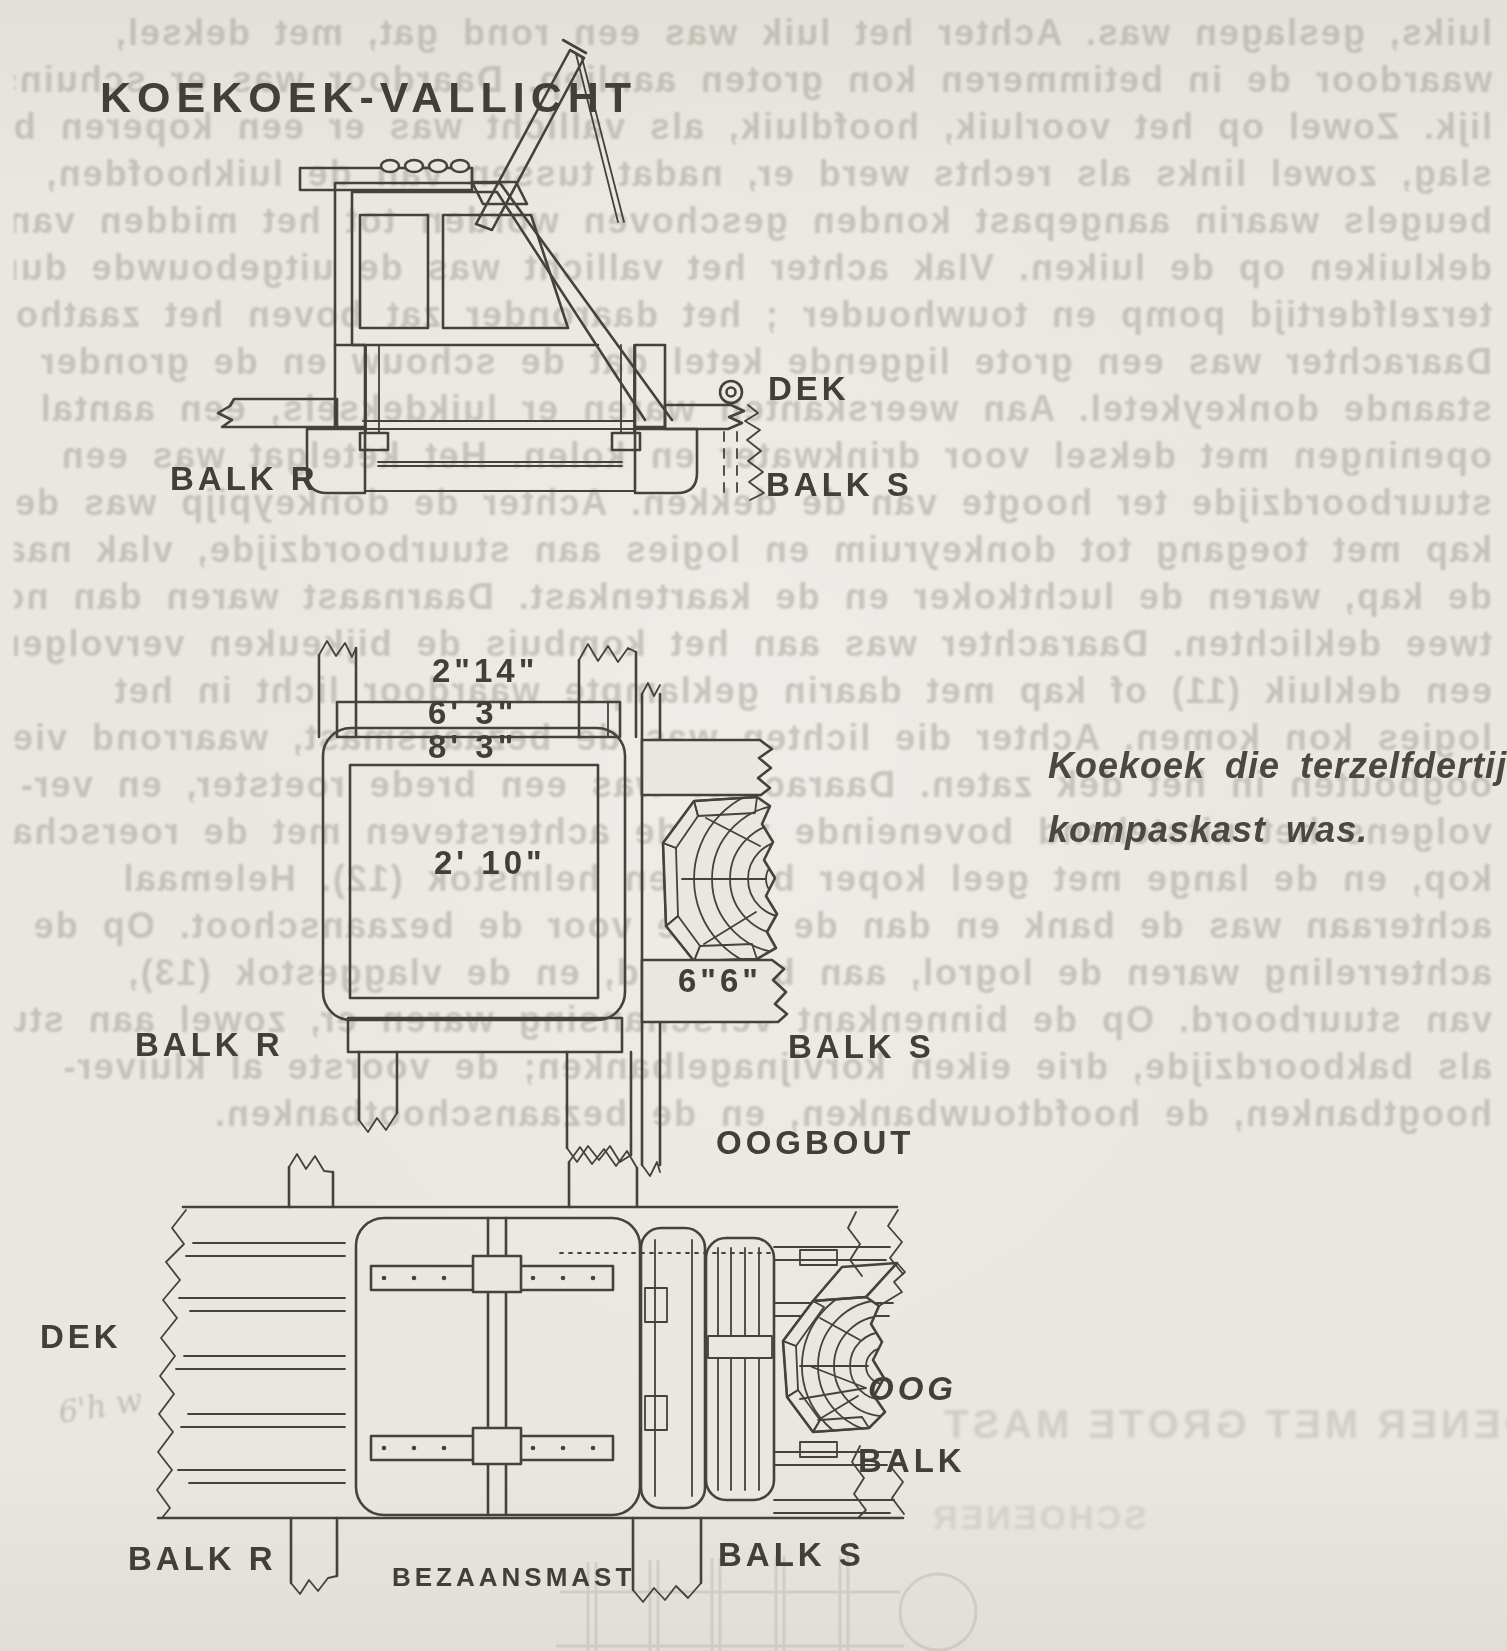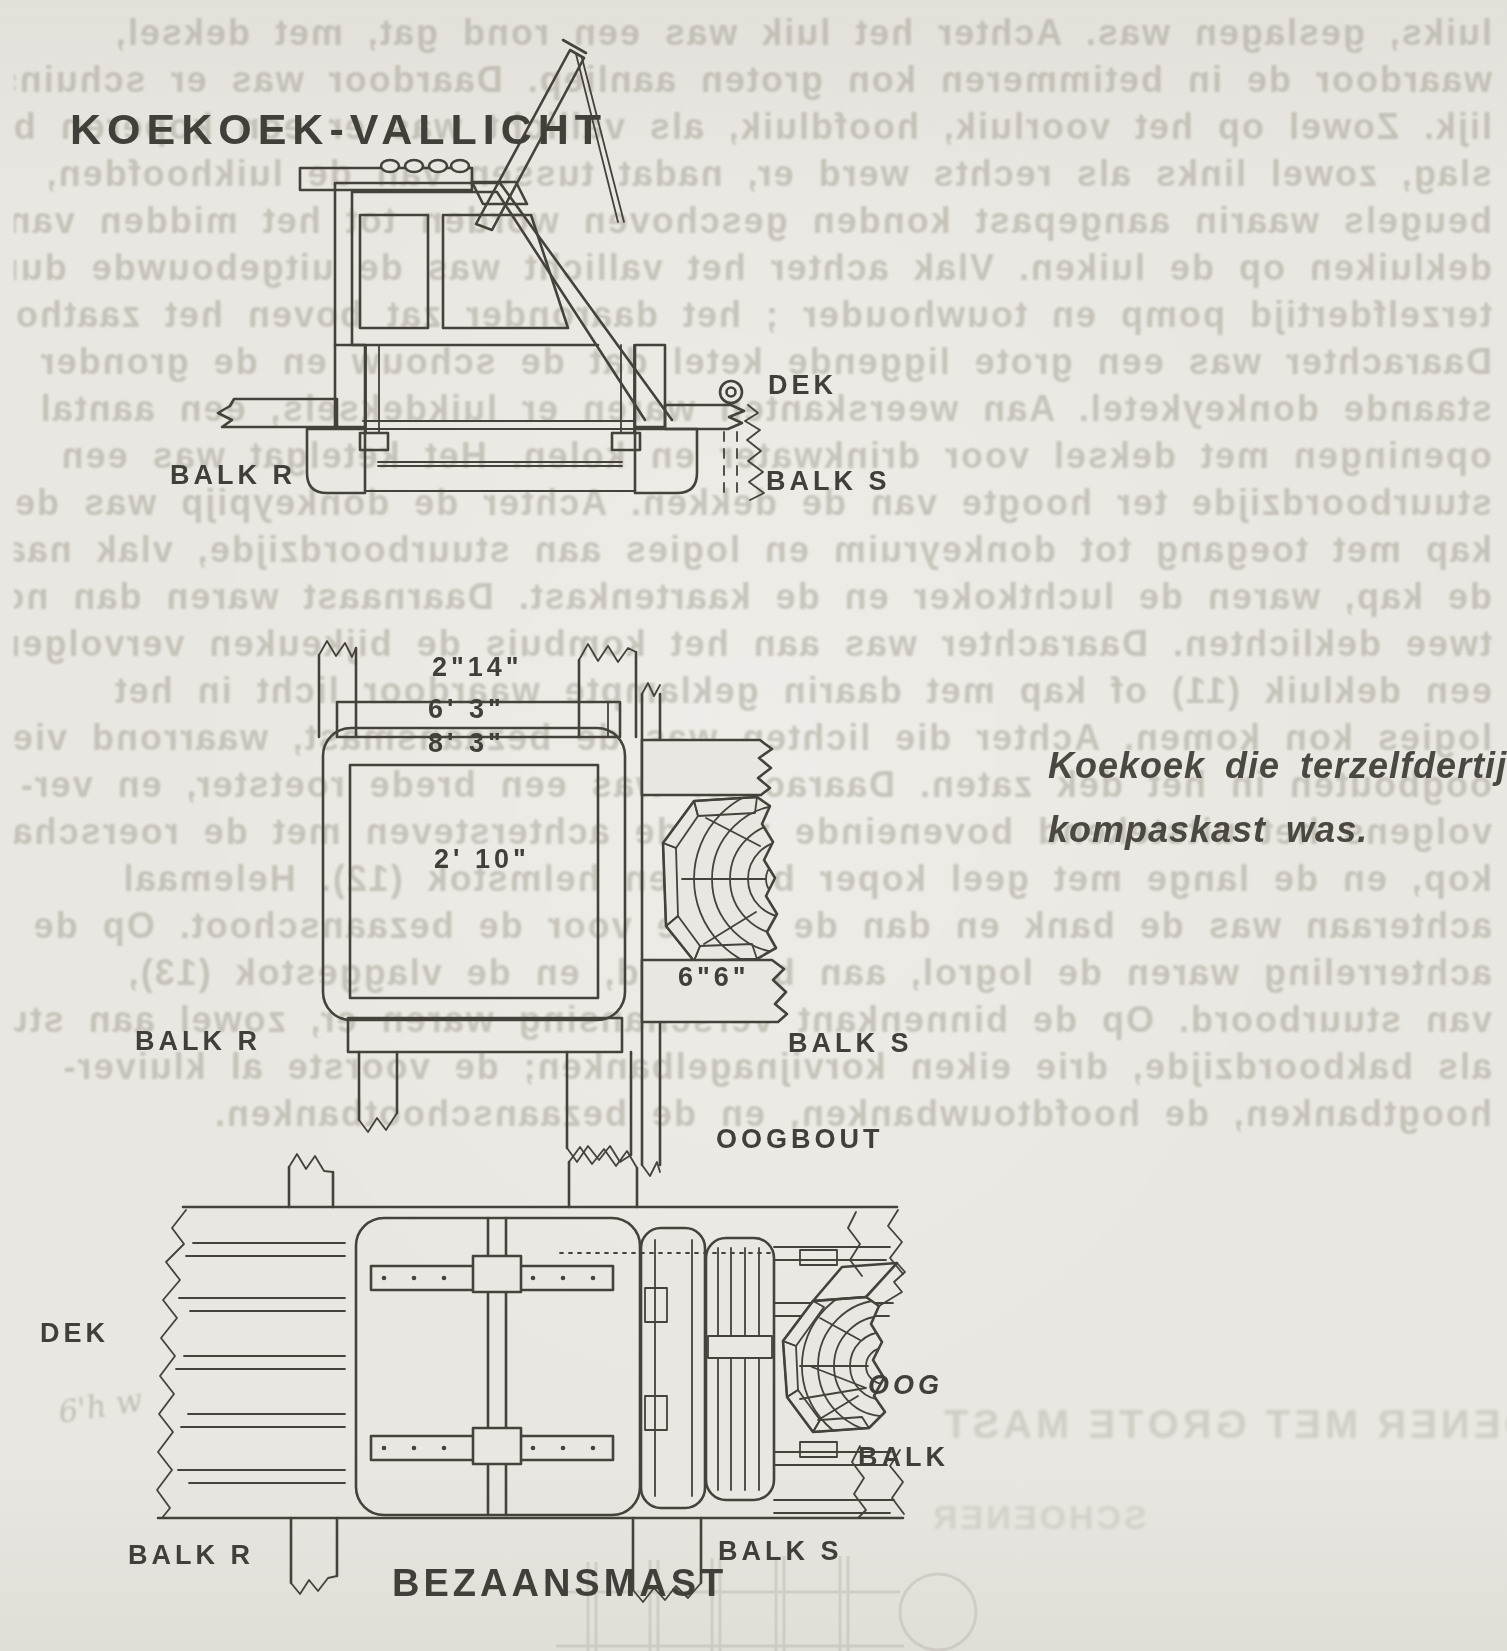--- a/index.html
+++ b/index.html
@@ -34,24 +34,24 @@
   }
   .ghost-art{position:absolute;left:0;top:0;}
   
   .art{position:absolute;left:0;top:0;}
   .ln{stroke:#44423b;fill:none;stroke-width:2.6;stroke-linecap:round;stroke-linejoin:round;}
   .thin{stroke-width:1.8;}
   .paperfill{fill:#e9e7e1;}
   
   .label{
     position:absolute;color:#413f39;font-weight:600;
-    font-size:27px;letter-spacing:4px;white-space:pre;line-height:1;
+    font-size:33px;letter-spacing:4px;white-space:pre;line-height:1;
   }
   .title{font-size:43px;letter-spacing:6px;}
-  .bez{font-size:38px;}
+  .bez{font-size:26px;}
   .caption{
     position:absolute;color:#4a4841;font-style:italic;font-weight:600;
     font-size:36px;letter-spacing:1px;word-spacing:9px;white-space:pre;line-height:1;
   }
 </style>
 </head>
 <body>
 
 <div class="page">
 
@@ -251,21 +251,21 @@
           <path d="M884,1316 A50,50 0 1 0 884,1416"></path>
           <path d="M884,1300 A66,66 0 1 0 884,1432"></path>
           <path d="M884,1284 A82,82 0 1 0 884,1448"></path>
           <path d="M860,1340 L820,1318 M858,1396 L818,1420 M868,1366 L800,1366"></path>
         </g>
       </g>
       <path class="ln thin" d="M866,1388 L812,1367 M866,1388 L800,1399"></path>
     </g>
   </svg>
 
-  <span class="label title" style="left:70px;top:76px;margin-top:32px;">KOEKOEK-VALLICHT</span>
+  <span class="label title" style="left:100px;top:76px;">KOEKOEK-VALLICHT</span>
 
   <span class="label" style="left:768px;top:372px;">DEK</span>
   <span class="label" style="left:170px;top:462px;">BALK R</span>
   <span class="label" style="left:766px;top:468px;">BALK S</span>
 
   <span class="label" style="left:432px;top:654px;">2"14"</span>
   <span class="label" style="left:428px;top:696px;">6' 3"</span>
   <span class="label" style="left:428px;top:730px;">8' 3"</span>
   <span class="label" style="left:434px;top:846px;">2' 10"</span>
   <span class="label" style="left:678px;top:964px;">6"6"</span>

